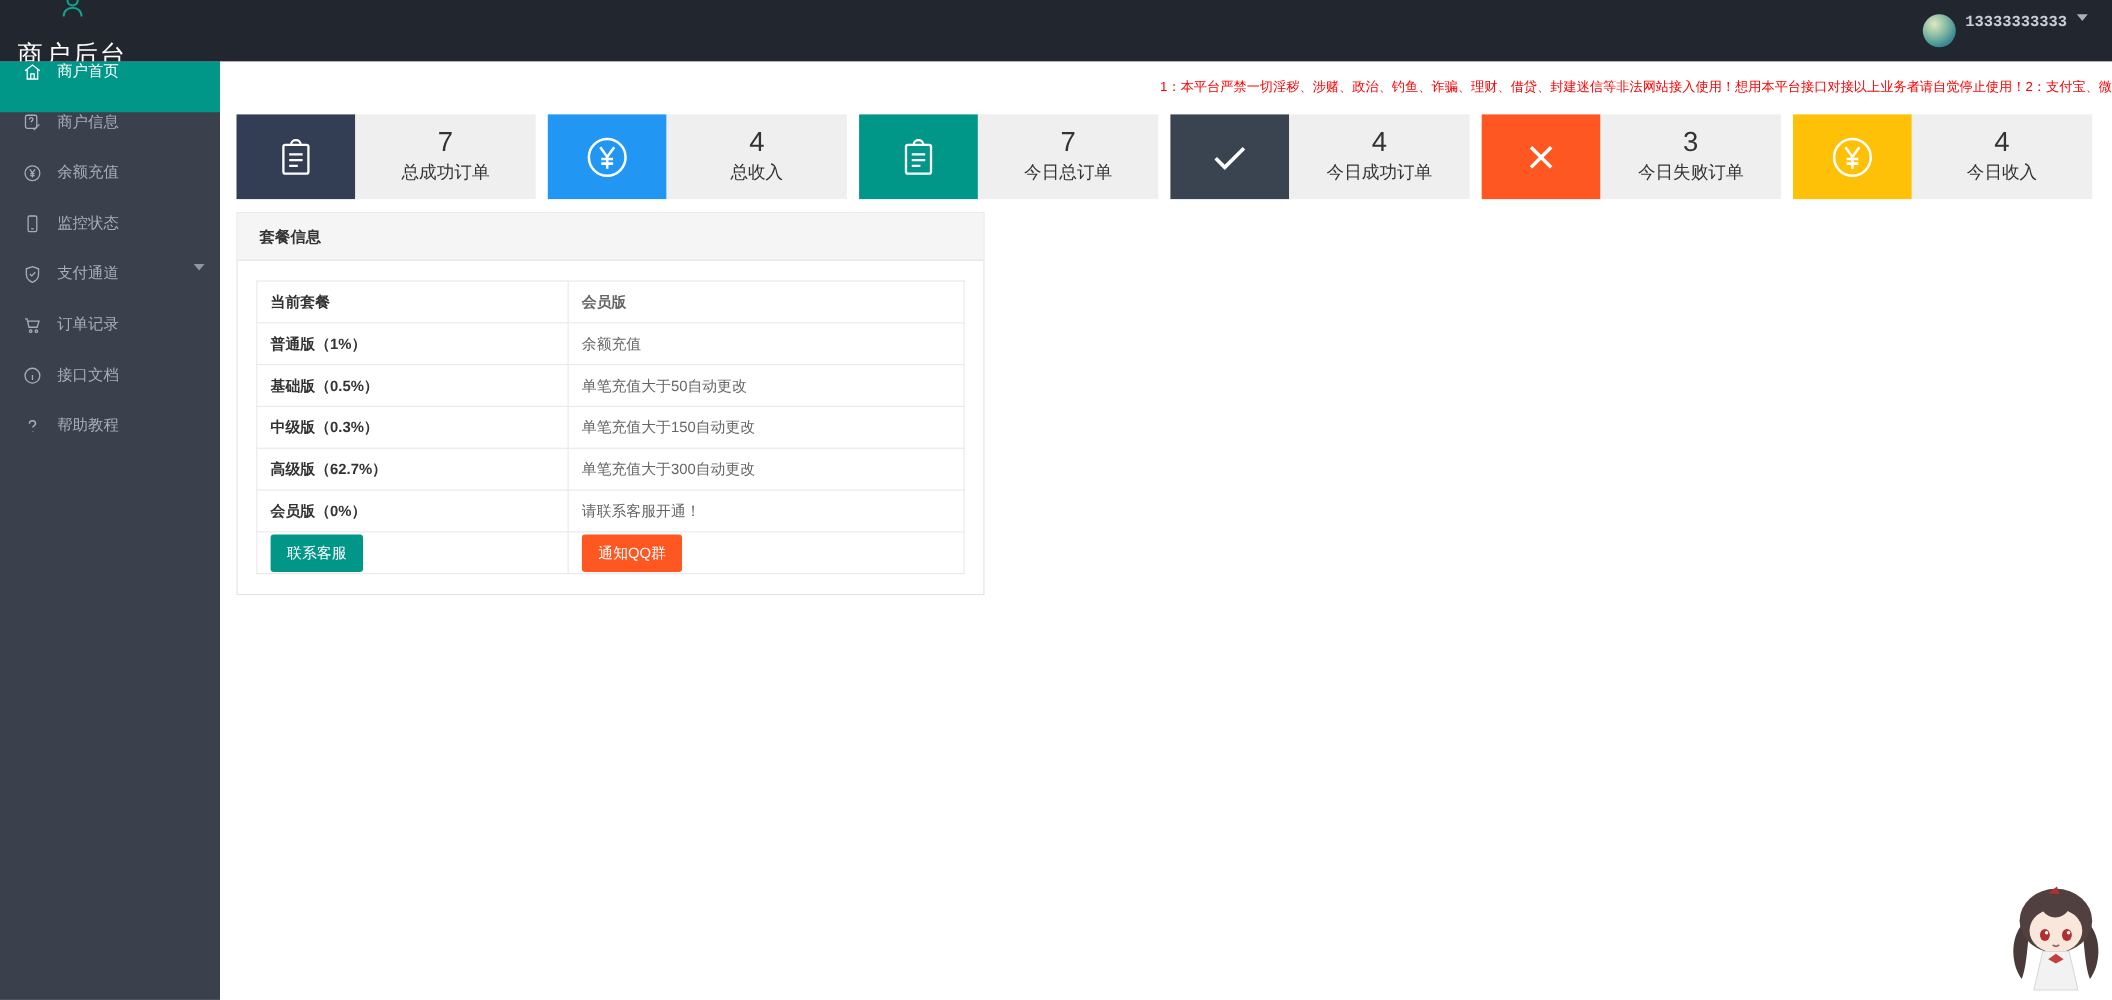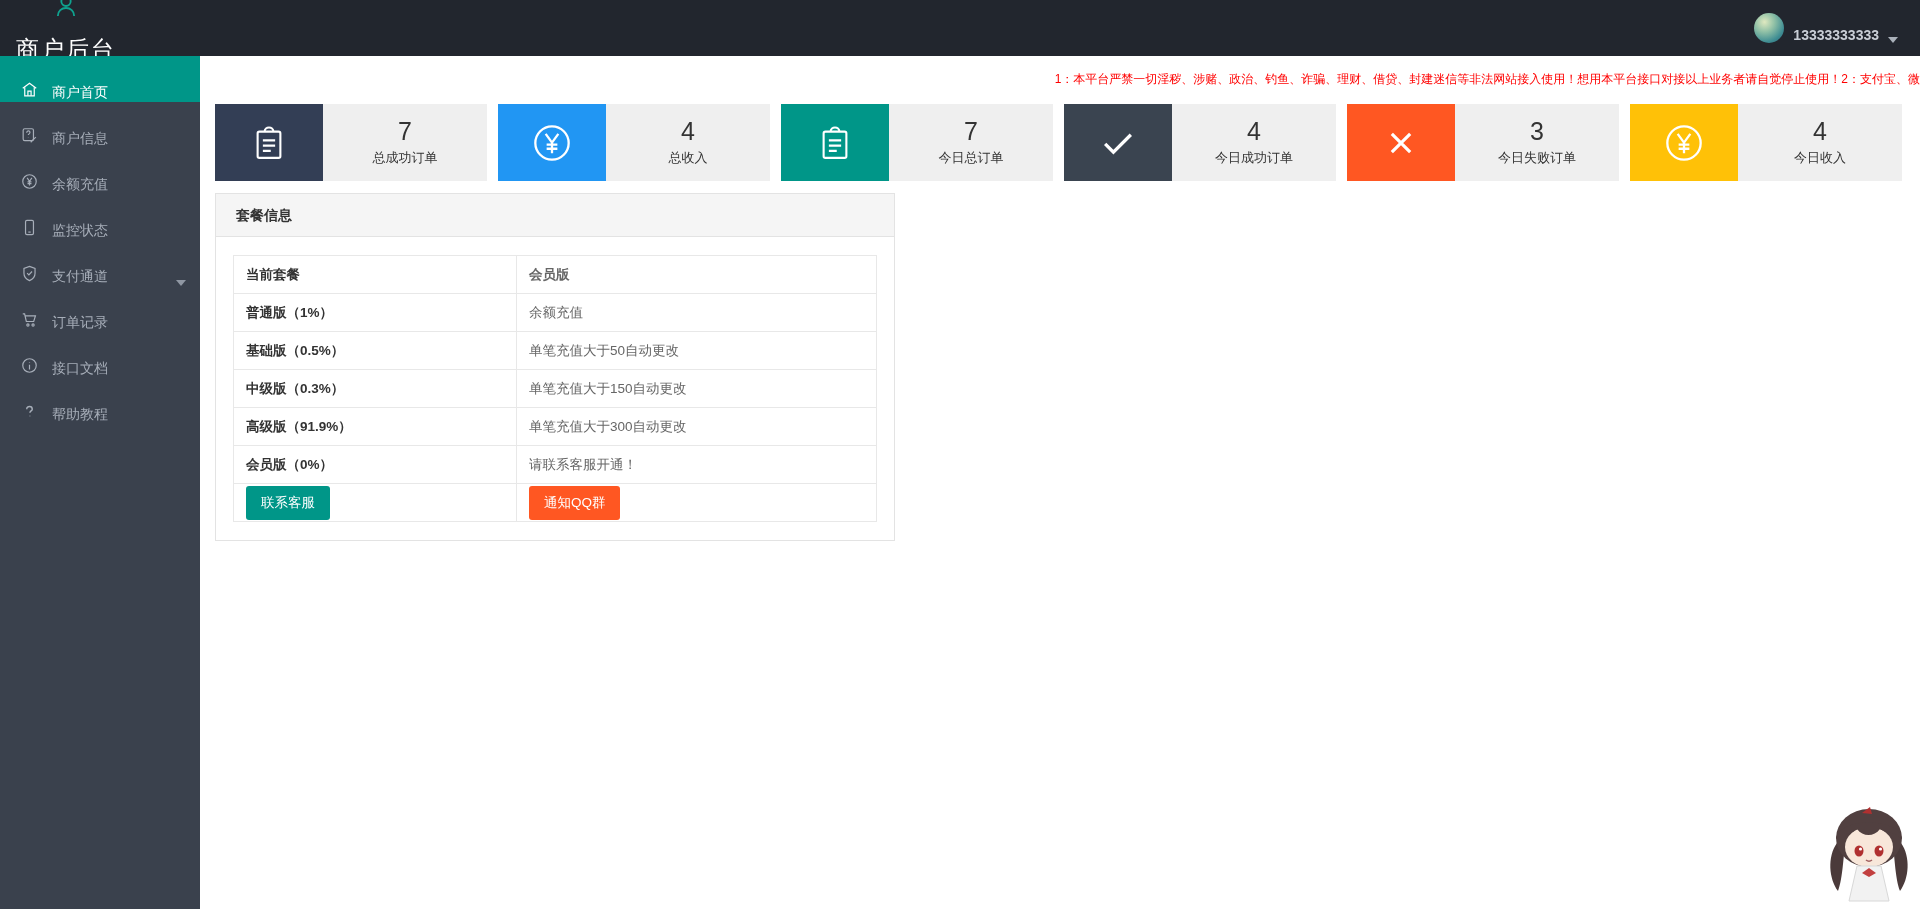--- a/index.html
+++ b/index.html
@@ -4,53 +4,53 @@
 <style>
   * { margin:0; padding:0; box-sizing:border-box; }
   html,body { width:1920px; height:909px; overflow:hidden; background:#fff;
               font-family:"Liberation Sans","DejaVu Sans",sans-serif; }
 
   
   .navbar { height:56px; background:#22262e; display:flex; align-items:center;
             justify-content:space-between; padding:0 22px 0 16px; }
   .brand { display:flex; align-items:center; gap:10px;flex-direction:column; }
   .brand-title { color:#fff; font-size:23px; letter-spacing:2px; }
-  .user-box { display:flex; align-items:flex-end; gap:9px; cursor:pointer; }
+  .user-box { display:flex; align-items:flex-start; gap:9px; cursor:pointer;font-family:Liberation Mono, monospace; }
   .avatar { width:30px; height:30px; border-radius:50%;
             background:radial-gradient(circle at 35% 30%, #dfe9c0 0%, #8fc0a6 35%, #3f8d93 70%, #2b5f72 100%); }
   .user-name { color:#c9ced6; font-size:14px; font-weight:bold; }
   .caret { width:0; height:0; border-left:5px solid transparent; border-right:5px solid transparent;
            border-top:6px solid #aab1ba; }
 
   
   .body-row { display:flex; height:853px; }
   aside { width:200px; background:#3a414d; flex:none; }
   main  { flex:1; position:relative; overflow:hidden; background:#fff; }
 
   
-  .side-item { height:46px; display:flex; align-items:flex-end; gap:13px;
+  .side-item { height:46px; display:flex; align-items:flex-start; gap:13px;
                padding:0 14px 0 20px; color:#a7aeb9; font-size:14px; cursor:pointer; }
   .side-item svg { flex:none; }
   .side-item .lbl { flex:1; }
   .side-item.active { background:#009688; color:#fff; }
   .side-chevron { width:0; height:0; border-left:5px solid transparent;
                   border-right:5px solid transparent; border-top:6px solid #8f97a3; }
 
   
   .notice { position:absolute; top:15px; right:0; white-space:nowrap;
             color:#ff0000; font-size:12px; }
 
   
   .cards { display:flex; gap:11px; margin:48px 0 0 15px; }
   .card  { width:272px; height:77px; display:flex; }
   .card-icon { width:108px; height:77px; display:flex; align-items:center; justify-content:center; }
   .card-info { flex:1; background:#efefef; display:flex; flex-direction:column;
                align-items:center; justify-content:center; gap:5px; }
   .card-num { font-size:25px; color:#333; font-weight:300; line-height:1; }
-  .card-lbl { font-size:13px; color:#333; }
+  .card-lbl { font-size:16px; color:#333; }
 
   
   .panel { width:680px; margin:12px 0 0 15px; border:1px solid #e3e3e3; background:#fff; }
   .panel-head { height:43px; line-height:42px; background:#f5f5f5; border-bottom:1px solid #e3e3e3;
                 padding-left:20px; font-size:14px; font-weight:bold; color:#333; }
   .panel-body { padding:18px 17px; }
   table.pkg { width:100%; border-collapse:collapse; font-size:13.5px; }
   table.pkg td { border:1px solid #e8e8e8; height:38px; padding-left:12px; }
   td.k { width:44%; color:#333; font-weight:bold; }
   td.v { color:#666; }
@@ -271,21 +271,21 @@
             </tr>
             <tr>
               <td class="k">基础版（0.5%）</td>
               <td class="v">单笔充值大于50自动更改</td>
             </tr>
             <tr>
               <td class="k">中级版（0.3%）</td>
               <td class="v">单笔充值大于150自动更改</td>
             </tr>
             <tr>
-              <td class="k">高级版（91.9%）</td>
+              <td class="k">高级版（62.7%）</td>
               <td class="v">单笔充值大于300自动更改</td>
             </tr>
             <tr>
               <td class="k">会员版（0%）</td>
               <td class="v">请联系客服开通！</td>
             </tr>
             <tr class="btn-row">
               <td>
                 <button class="btn" style="background-color: rgb(0, 150, 136);">联系客服</button>
               </td>

